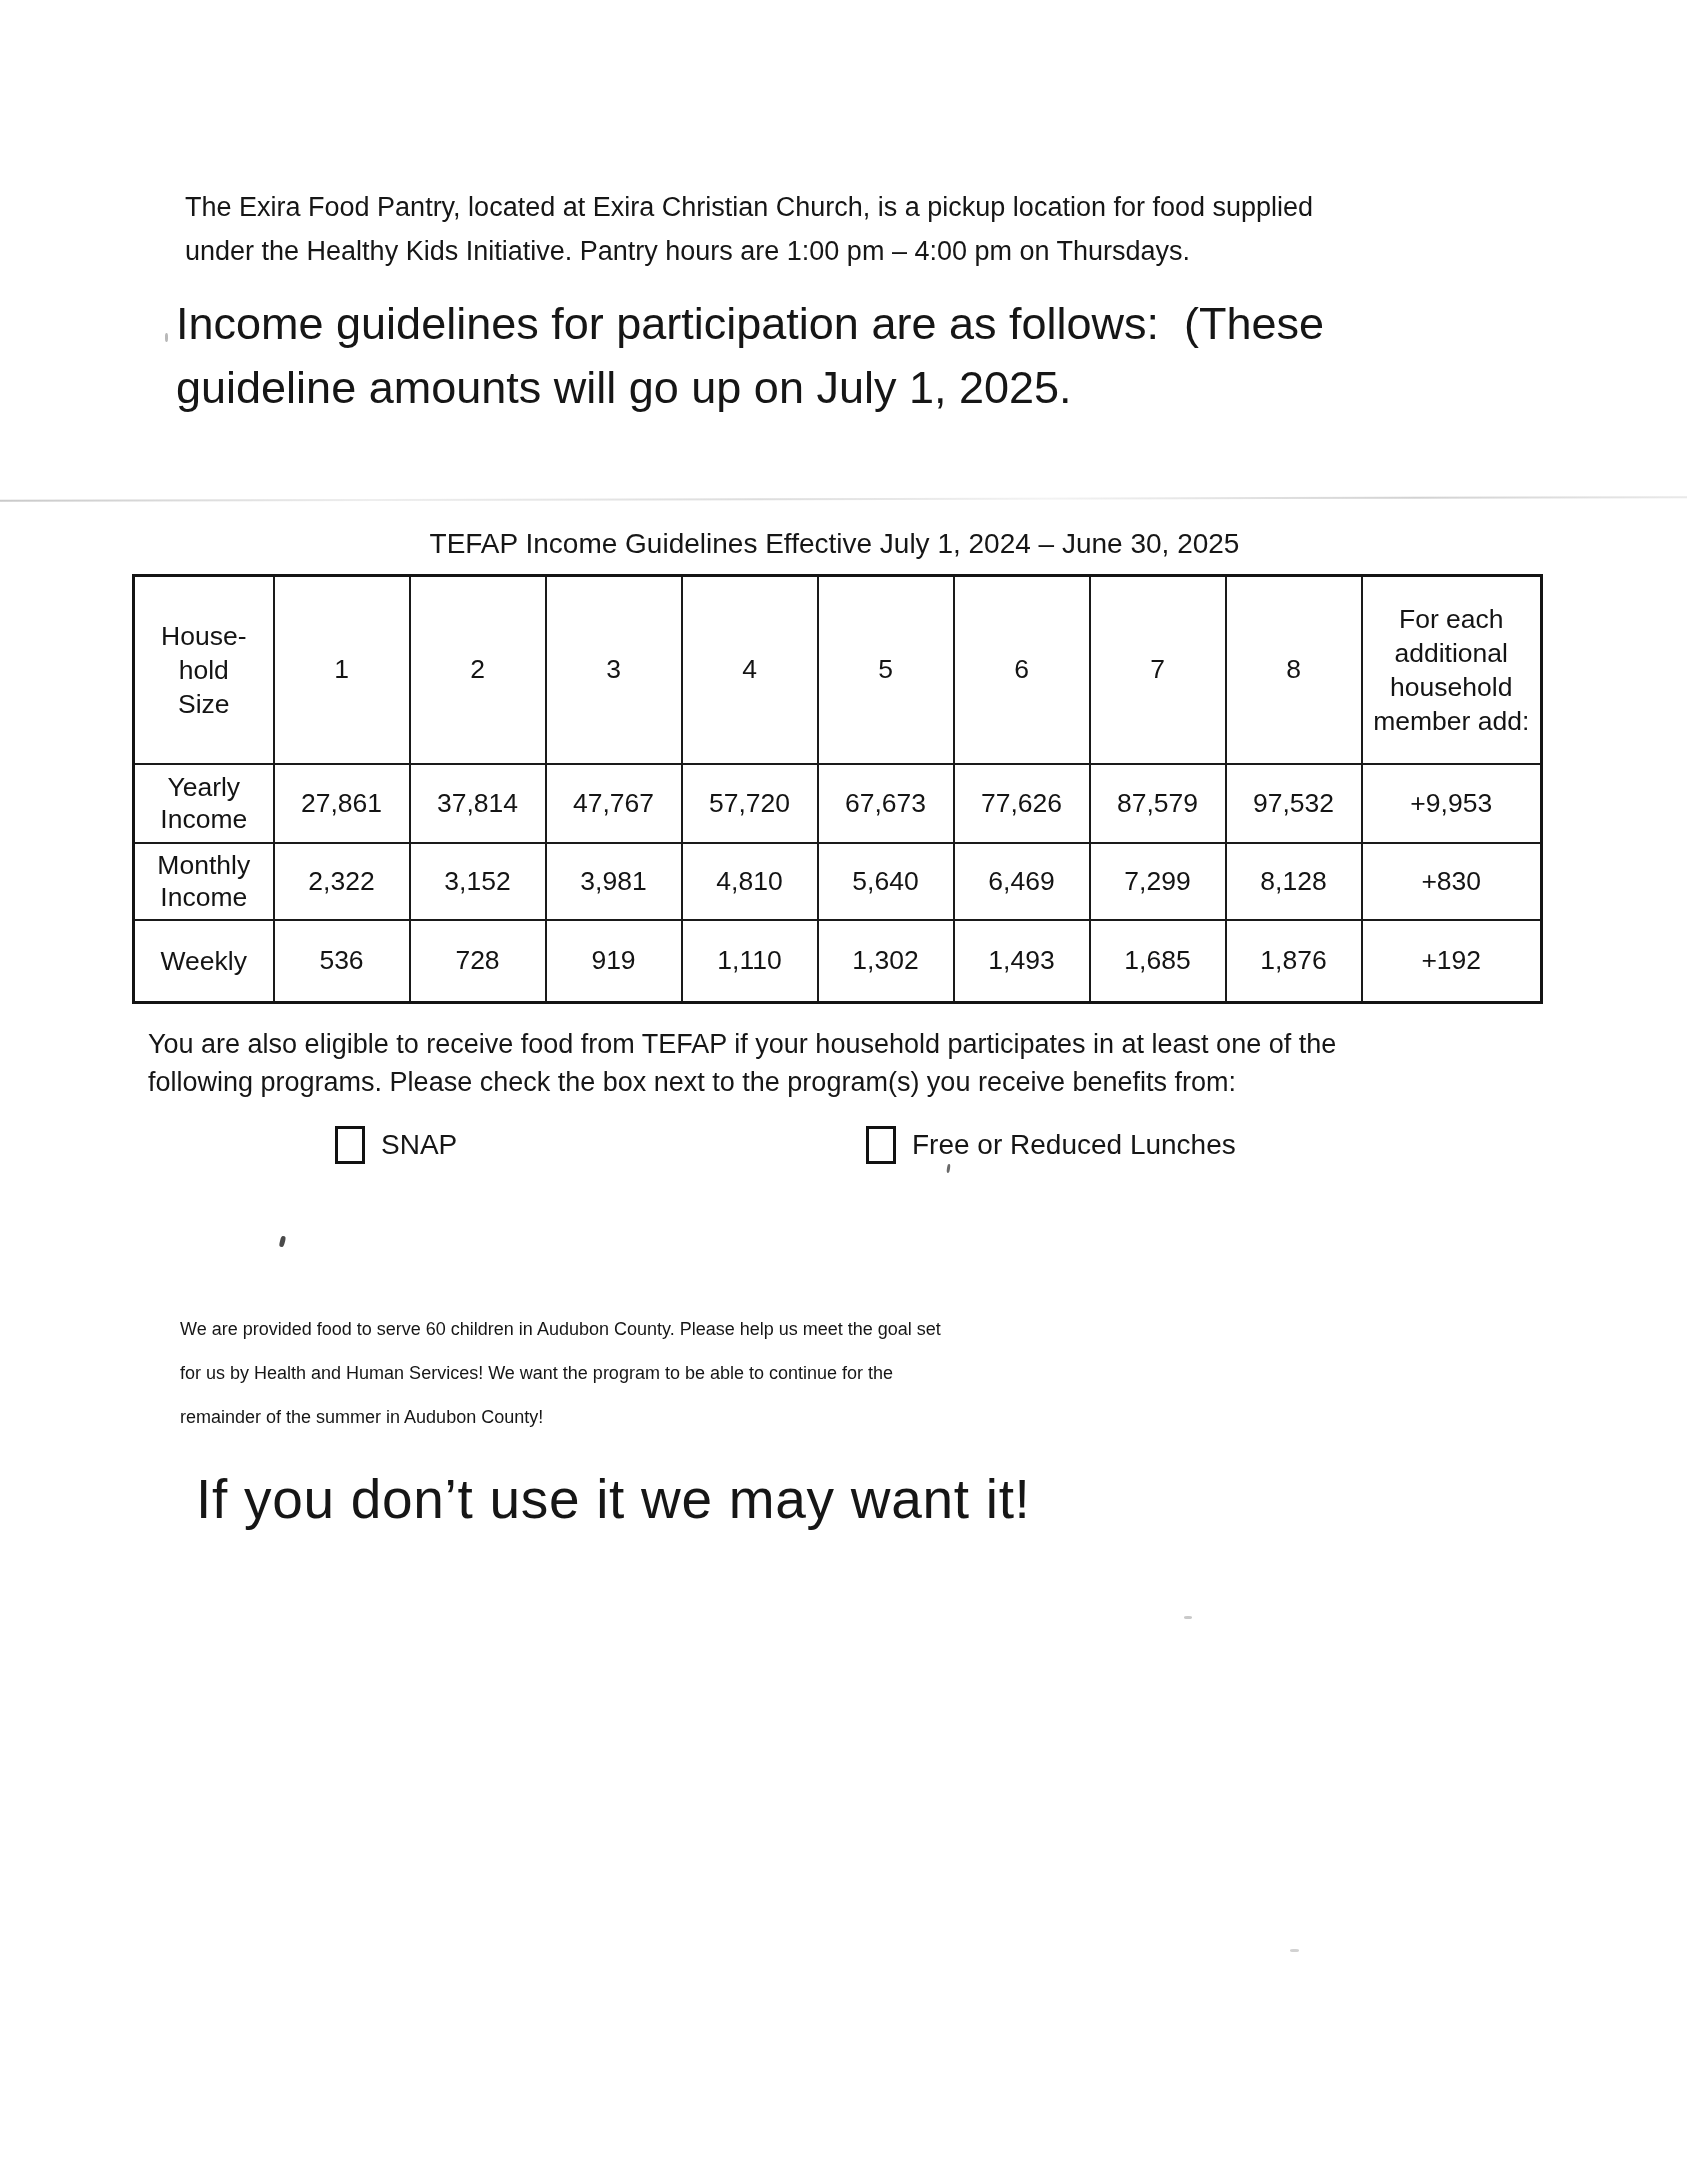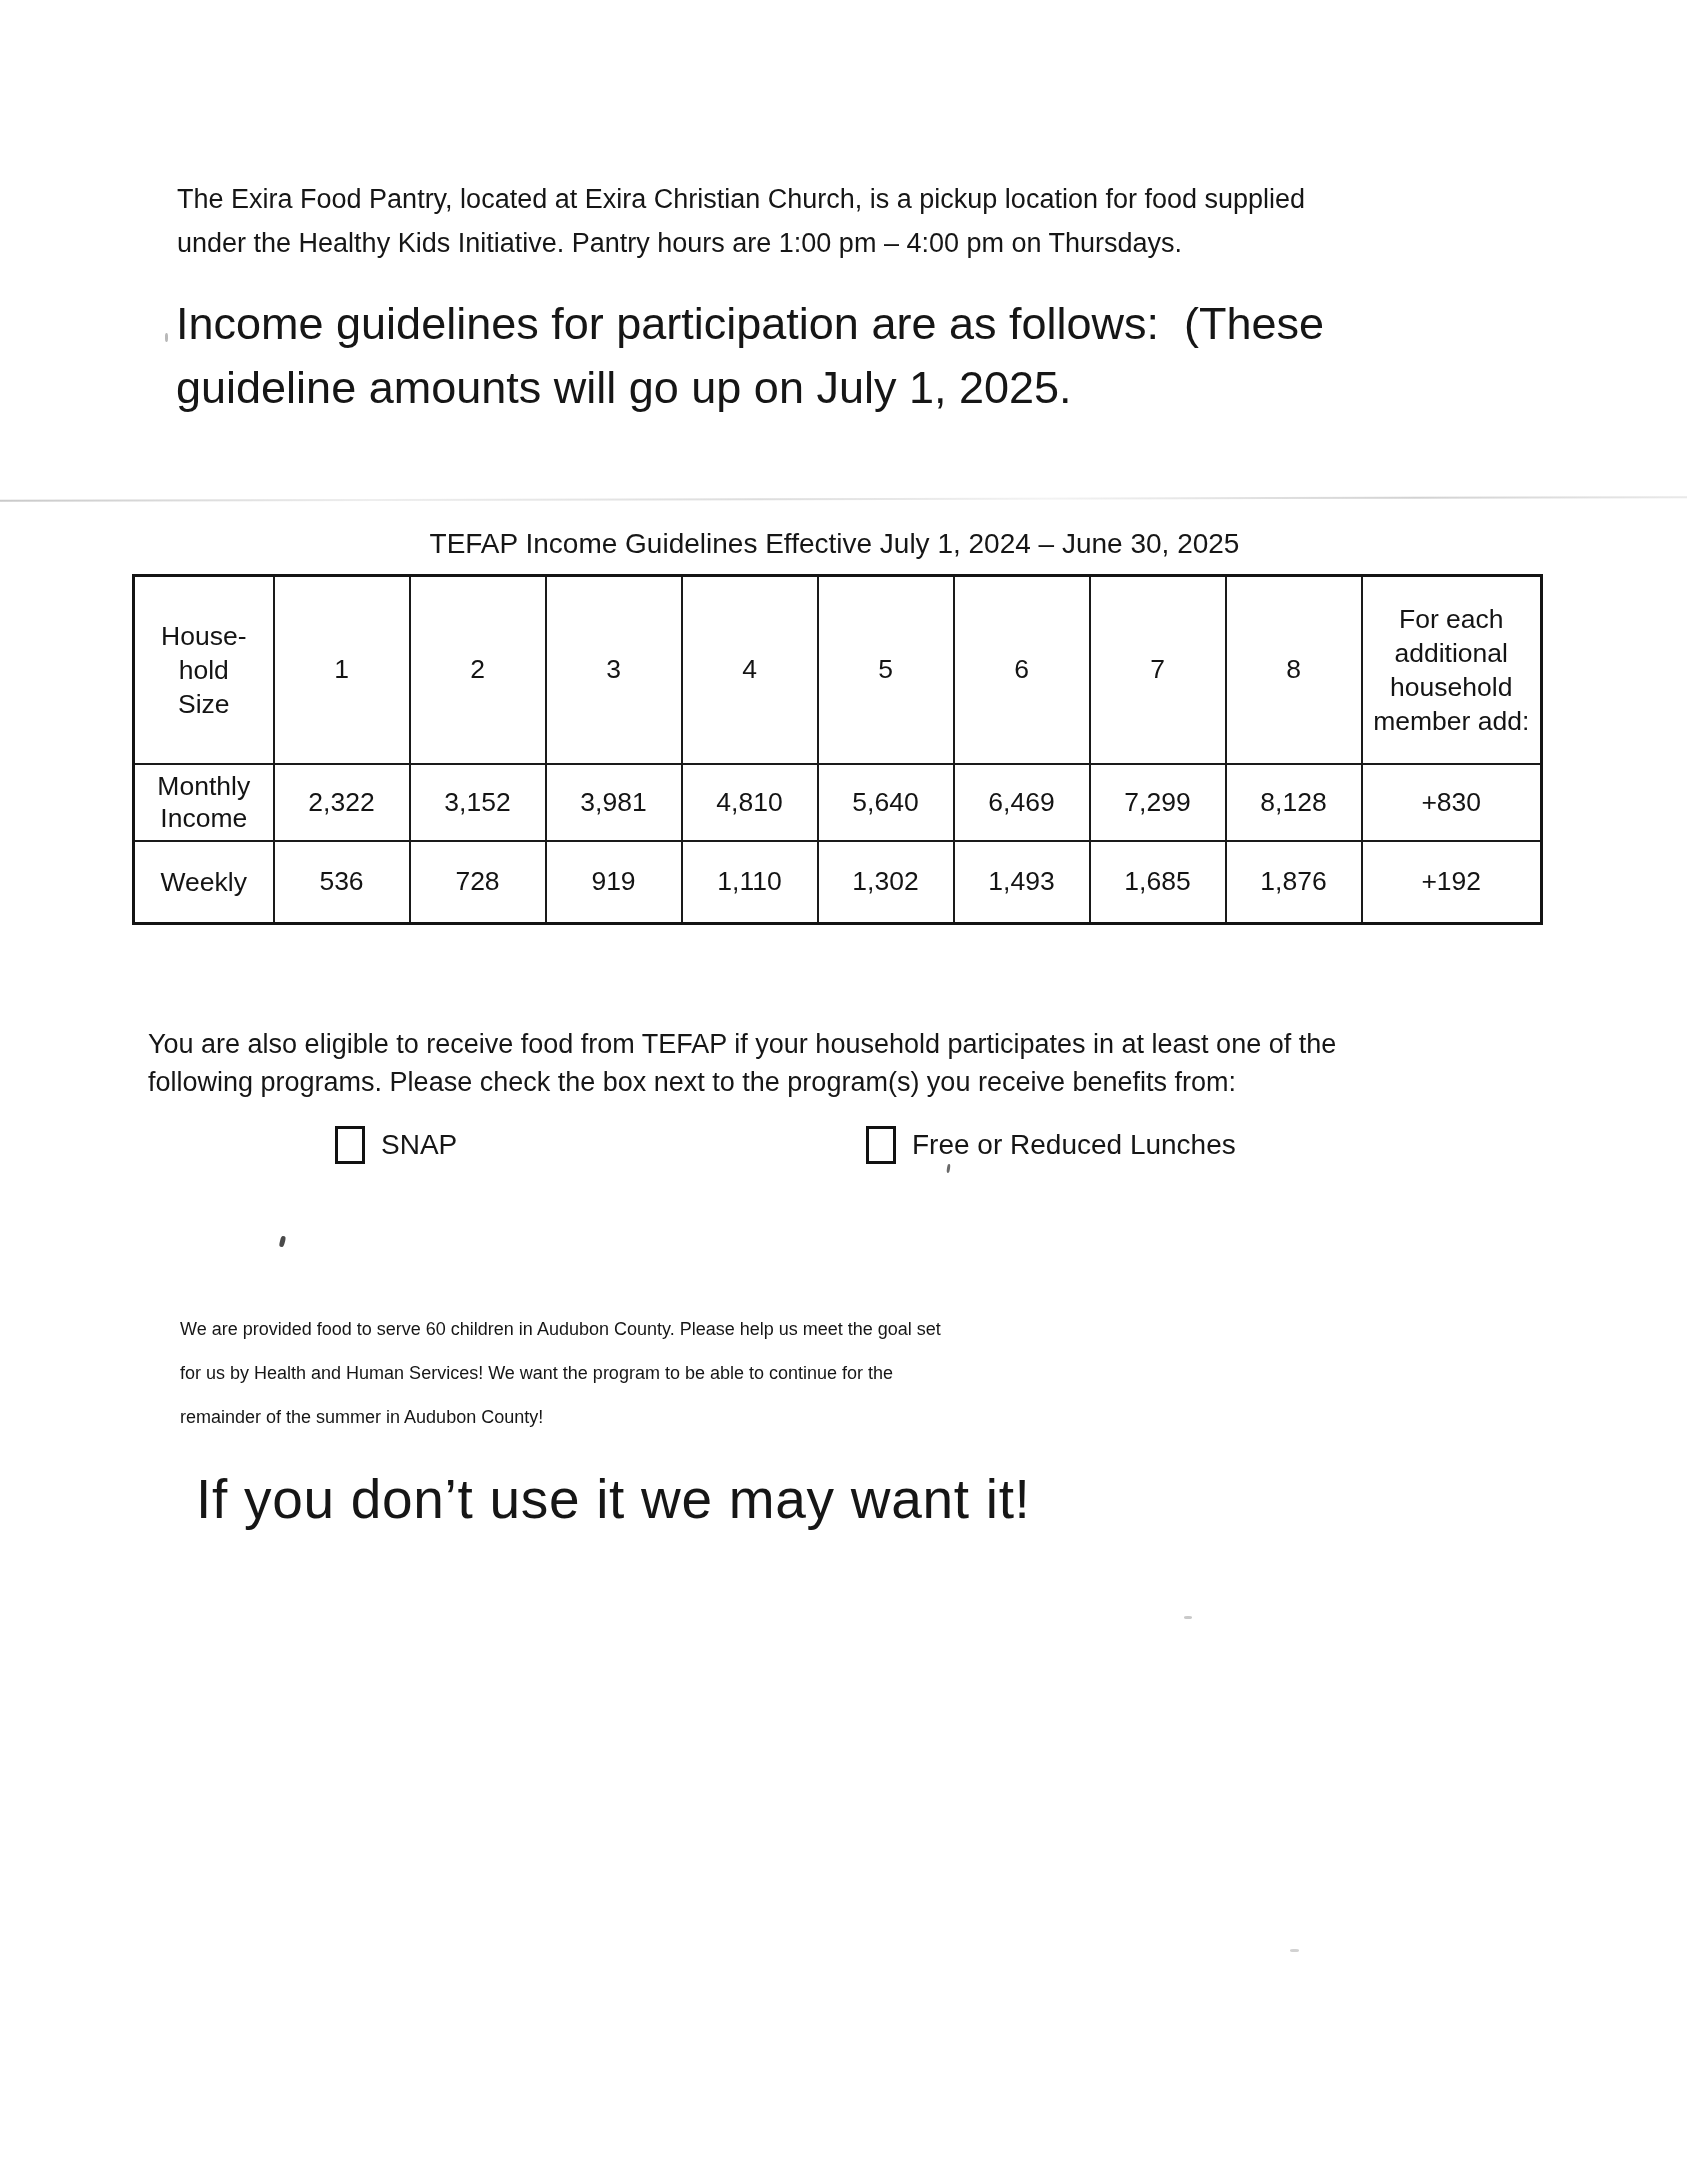--- a/index.html
+++ b/index.html
@@ -4,21 +4,21 @@
 <style>
   html,body { margin:0; padding:0; background:#ffffff; }
   body {
     width:1687px; height:2183px; position:relative; overflow:hidden;
     font-family:"Liberation Sans", sans-serif; color:#161616;
   }
   .pre { white-space:pre-wrap; }
 
   .intro {
     position:absolute; left:177px; top:177px; width:1244px;
-    font-size:27px; line-height:44px; margin:0;
+    font-size:27px; line-height:44px; margin:8px;
   }
   .heading {
     position:absolute; left:176px; top:292px; width:1224px;
     font-size:45px; line-height:64px; font-weight:normal; margin:0;
   }
   .scanline {
     position:absolute; left:0; top:498px; width:1687px; height:2px;
     background:linear-gradient(90deg,#c9c9c9 0%,#eeeeee 22%,#dddddd 45%,#f3f3f3 62%,#d2d2d2 84%,#e9e9e9 100%);
     transform:rotate(-0.12deg);
   }
@@ -110,20 +110,33 @@
       <th>1</th>
       <th>2</th>
       <th>3</th>
       <th>4</th>
       <th>5</th>
       <th>6</th>
       <th>7</th>
       <th>8</th>
       <th class="addl">For each additional household member add:</th>
     </tr>
+    <tr class="r-yearly">
+      <td class="rowlabel pre">Yearly
+Income</td>
+      <td>27,861</td>
+      <td>37,814</td>
+      <td>47,767</td>
+      <td>57,720</td>
+      <td>67,673</td>
+      <td>77,626</td>
+      <td>87,579</td>
+      <td>97,532</td>
+      <td>+9,953</td>
+    </tr>
     <tr class="r-monthly">
       <td class="rowlabel pre">Monthly
 Income</td>
       <td>2,322</td>
       <td>3,152</td>
       <td>3,981</td>
       <td>4,810</td>
       <td>5,640</td>
       <td>6,469</td>
       <td>7,299</td>

